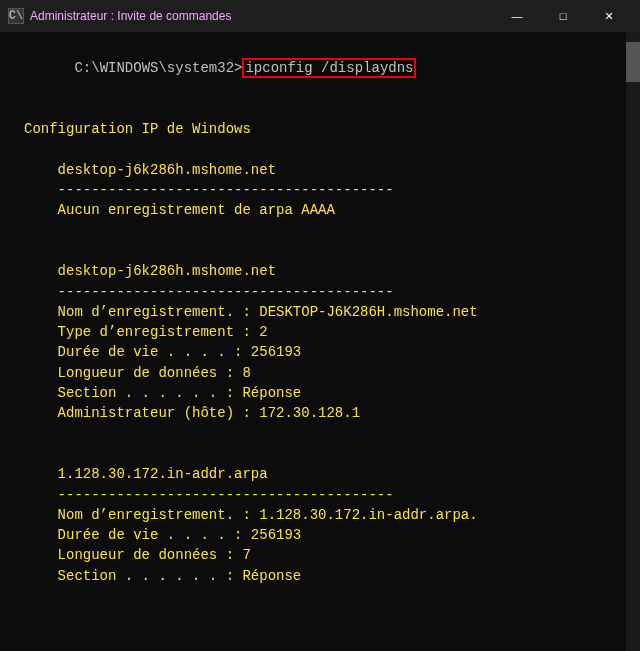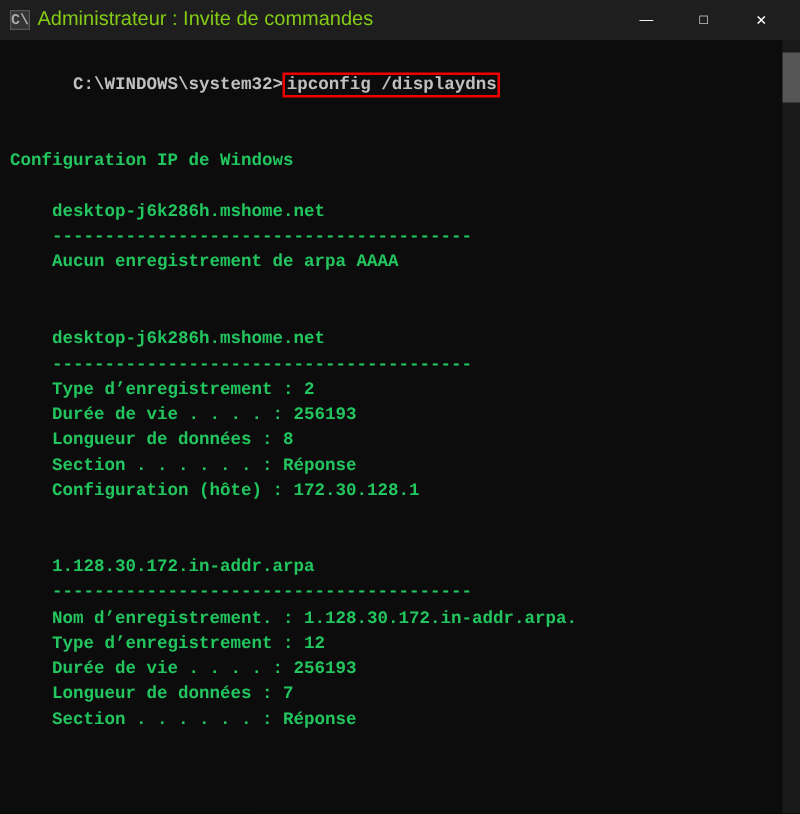--- a/index.html
+++ b/index.html
@@ -41,22 +41,22 @@
       font-size: 12px;
       color: #aaa;
       background: #333;
       border: 1px solid #555;
       font-weight: bold;
       flex-shrink: 0;
     }
 
     .titlebar-title {
       flex: 1;
-      color: #84cc16;
-      font-size: 16px;
+      color: #f0abfc;
+      font-size: 12px;
       font-family: 'Segoe UI', sans-serif;
       font-weight: normal;
     }
 
     .titlebar-buttons {
       display: flex;
       gap: 0;
     }
 
     .titlebar-btn {
@@ -67,25 +67,24 @@
       justify-content: center;
       color: #fff;
       font-size: 11px;
       font-family: 'Segoe UI', sans-serif;
       cursor: pointer;
       background: transparent;
     }
 
     .console-body {
       flex: 1;
-      padding: 6px 8px;
+      padding: 6px 24px;
       overflow: hidden;
       position: relative;
       line-height: 1.45;
-      font-weight: bold;
     }
 
     .scrollbar {
       position: absolute;
       right: 0;
       top: 0;
       width: 14px;
       height: 100%;
       background: #1a1a1a;
     }
@@ -93,21 +92,21 @@
     .scrollbar-thumb {
       width: 14px;
       height: 40px;
       background: #555;
       position: absolute;
       top: 10px;
     }
 
     .line {
       white-space: pre;
-      color: #22c55e;
+      color: #fde047;
     }
 
     .line.prompt {
       color: #c0c0c0;
     }
 
     .cmd-highlight {
       color: #c0c0c0;
       background: transparent;
       border: 2px solid #e00;
@@ -143,33 +142,33 @@
 
     <div class="line">    desktop-j6k286h.mshome.net</div>
     <div class="line">    ----------------------------------------</div>
     <div class="line">    Aucun enregistrement de arpa AAAA</div>
 
     <div class="line">&nbsp;</div>
     <div class="line">&nbsp;</div>
 
     <div class="line">    desktop-j6k286h.mshome.net</div>
     <div class="line">    ----------------------------------------</div>
+    <div class="line">    Nom d’enregistrement. : DESKTOP-J6K286H.mshome.net</div>
     <div class="line">    Type d’enregistrement : 2</div>
     <div class="line">    Durée de vie . . . . : 256193</div>
     <div class="line">    Longueur de données : 8</div>
     <div class="line">    Section . . . . . . : Réponse</div>
-    <div class="line">    Configuration (hôte) : 172.30.128.1</div>
+    <div class="line">    Administrateur (hôte) : 172.30.128.1</div>
 
     <div class="line">&nbsp;</div>
     <div class="line">&nbsp;</div>
 
     <div class="line">    1.128.30.172.in-addr.arpa</div>
     <div class="line">    ----------------------------------------</div>
     <div class="line">    Nom d’enregistrement. : 1.128.30.172.in-addr.arpa.</div>
-    <div class="line">    Type d’enregistrement : 12</div>
     <div class="line">    Durée de vie . . . . : 256193</div>
     <div class="line">    Longueur de données : 7</div>
     <div class="line">    Section . . . . . . : Réponse</div>
 
     <div class="line">&nbsp;</div>
     <div class="line">&nbsp;</div>
 
     <div class="scrollbar">
       <div class="scrollbar-thumb"></div>
     </div>

